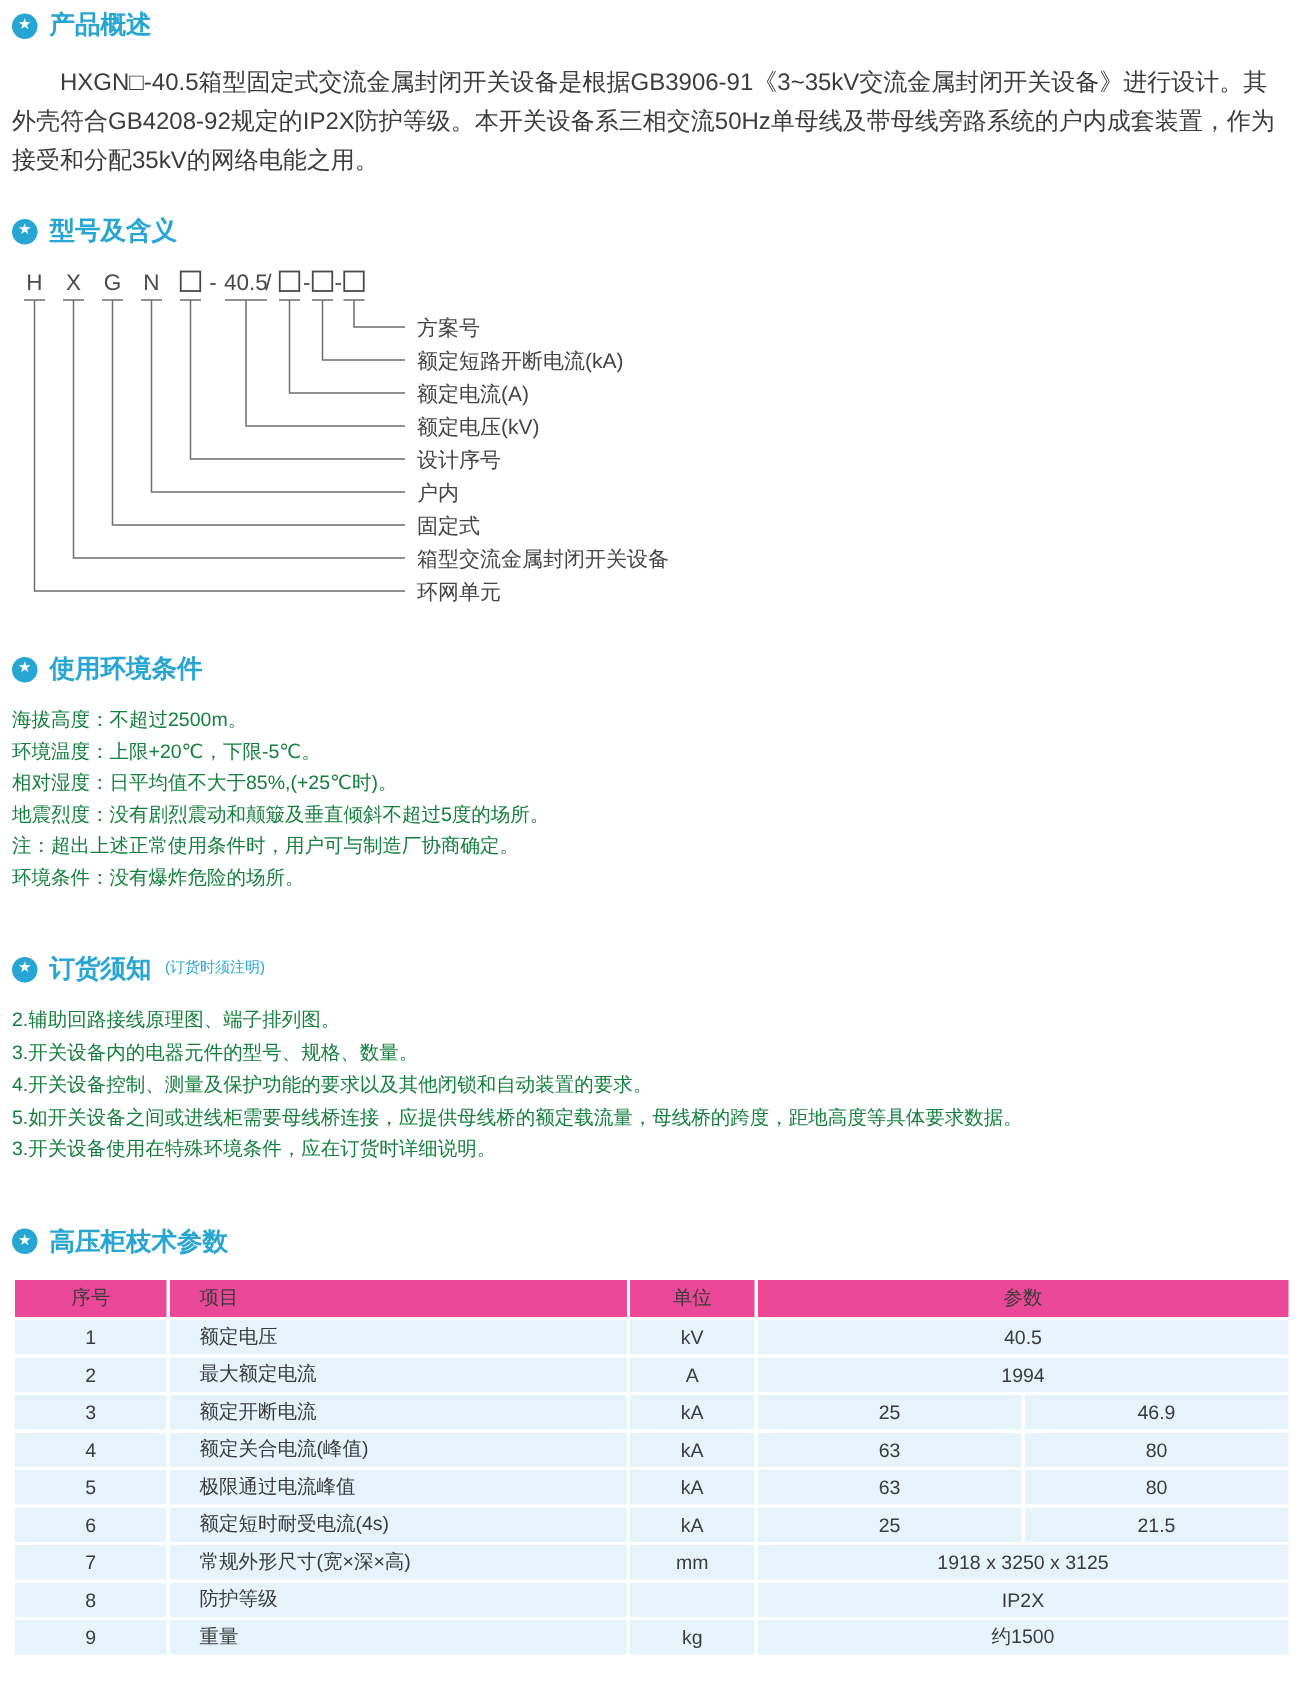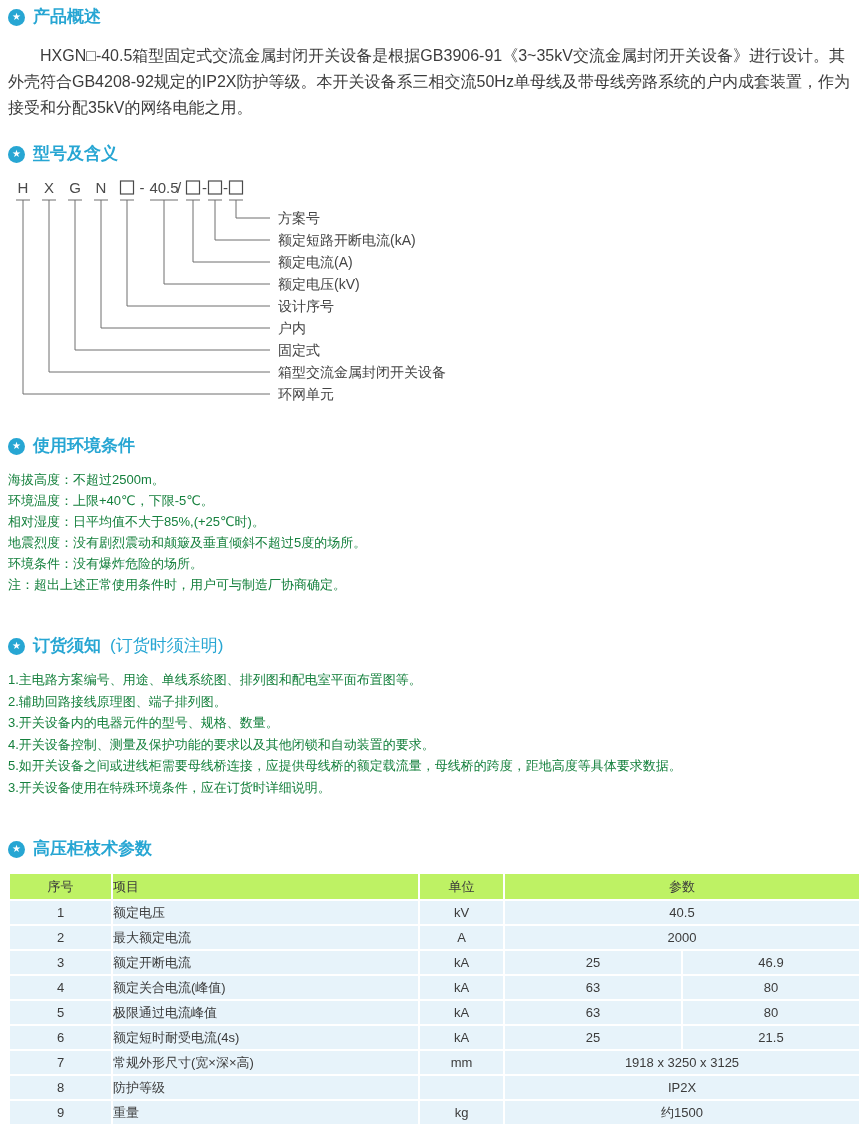--- a/index.html
+++ b/index.html
@@ -15,21 +15,21 @@
     display:flex;align-items:center;gap:8px;
     color:#27a6d3;font-size:17px;font-weight:600;
     margin:0;line-height:22px;
   }
   .marker{
     width:17px;height:17px;border-radius:50%;
     background:#27a6d3;color:#ffffff;
     display:inline-flex;align-items:center;justify-content:center;
     font-size:10px;line-height:1;flex:0 0 auto;
   }
-  .heading-subtitle{font-size:17px;font-weight:normal;margin-left:1px;}
+  .heading-subtitle{font-size:10px;font-weight:normal;margin-left:1px;}
 
   
   .overview-paragraph{
     margin:15px 0 0 0;font-size:16px;line-height:26px;
     text-indent:2em;color:#3c3c3c;
   }
 
   
   .model-section{margin-top:22px;}
   .diagram{display:block;margin-top:8px;}
@@ -48,23 +48,23 @@
   
   .params-section{margin-top:40px;}
   table.params{
     border-collapse:collapse;table-layout:fixed;
     width:851px;margin-top:12px;font-size:13px;color:#3b3b3b;
   }
   table.params th,table.params td{
     border:2px solid #ffffff;padding:0;text-align:center;
     font-weight:normal;overflow:hidden;white-space:nowrap;
   }
-  table.params th{background:#bef264;height:25px;}
+  table.params th{background:#ec4899;height:25px;}
   table.params td{background:#e7f3fa;height:23px;}
-  table.params .col-item{text-align:left;margin-left:11px;}
+  table.params .col-item{text-align:left;padding-left:20px;margin-left:11px;}
 </style>
 </head>
 <body>
 
 <div class="page">
 
   <section>
     <h2 class="section-heading">
       <span class="marker">★</span>
       <span>产品概述</span>
@@ -118,36 +118,35 @@
     </svg>
   </section>
 
   <section class="env-section">
     <h2 class="section-heading">
       <span class="marker">★</span>
       <span>使用环境条件</span>
     </h2>
     <ul class="plain-list">
       <li>海拔高度：不超过2500m。</li>
-      <li>环境温度：上限+40℃，下限-5℃。</li>
+      <li>环境温度：上限+20℃，下限-5℃。</li>
       <li>相对湿度：日平均值不大于85%,(+25℃时)。</li>
       <li>地震烈度：没有剧烈震动和颠簸及垂直倾斜不超过5度的场所。</li>
+      <li>注：超出上述正常使用条件时，用户可与制造厂协商确定。</li>
       <li>环境条件：没有爆炸危险的场所。</li>
-      <li>注：超出上述正常使用条件时，用户可与制造厂协商确定。</li>
     </ul>
   </section>
 
   <section class="order-section">
     <h2 class="section-heading">
       <span class="marker">★</span>
       <span>订货须知</span>
       <span class="heading-subtitle">(订货时须注明)</span>
     </h2>
     <ul class="plain-list order-list">
-      <li>1.主电路方案编号、用途、单线系统图、排列图和配电室平面布置图等。</li>
       <li>2.辅助回路接线原理图、端子排列图。</li>
       <li>3.开关设备内的电器元件的型号、规格、数量。</li>
       <li>4.开关设备控制、测量及保护功能的要求以及其他闭锁和自动装置的要求。</li>
       <li>5.如开关设备之间或进线柜需要母线桥连接，应提供母线桥的额定载流量，母线桥的跨度，距地高度等具体要求数据。</li>
       <li>3.开关设备使用在特殊环境条件，应在订货时详细说明。</li>
     </ul>
   </section>
 
   <section class="params-section">
     <h2 class="section-heading">
@@ -175,21 +174,21 @@
         <tr>
           <td>1</td>
           <td class="col-item">额定电压</td>
           <td>kV</td>
           <td colspan="2">40.5</td>
         </tr>
         <tr>
           <td>2</td>
           <td class="col-item">最大额定电流</td>
           <td>A</td>
-          <td colspan="2">2000</td>
+          <td colspan="2">1994</td>
         </tr>
         <tr>
           <td>3</td>
           <td class="col-item">额定开断电流</td>
           <td>kA</td>
           <td>25</td>
           <td>46.9</td>
         </tr>
         <tr>
           <td>4</td>

